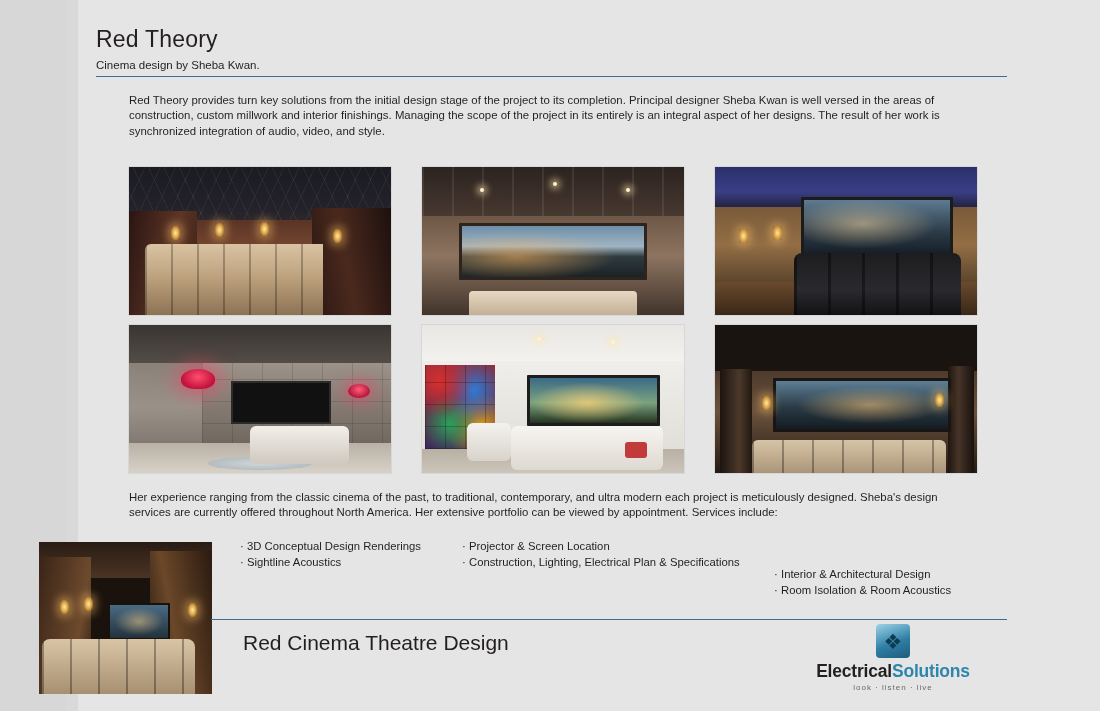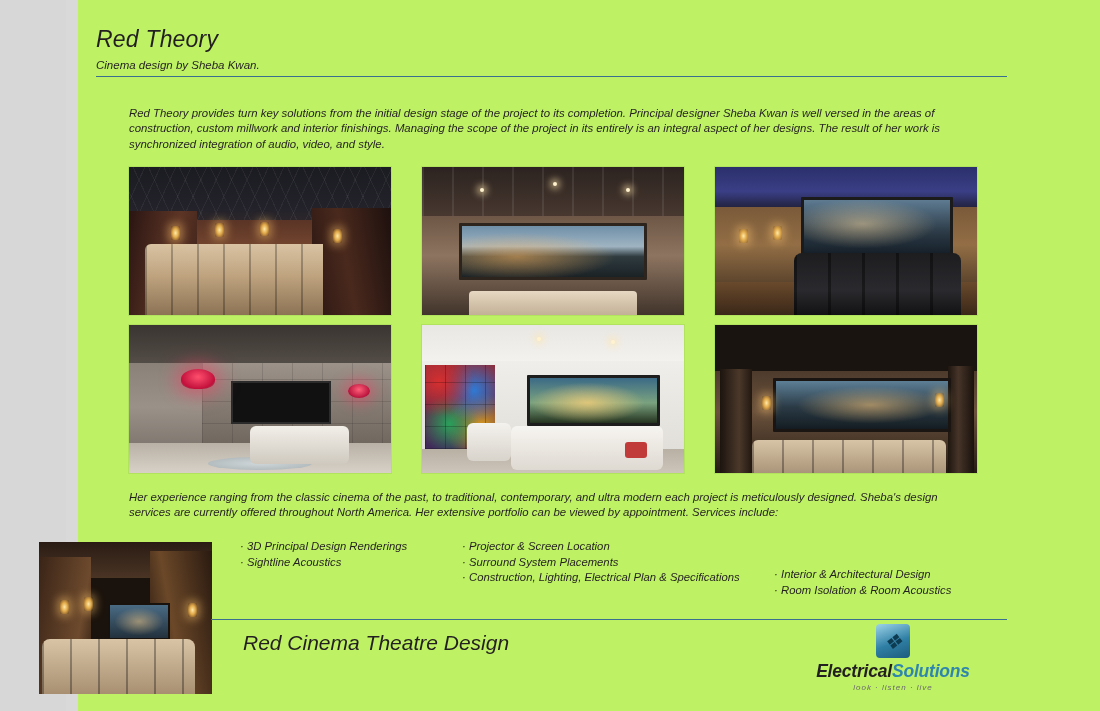--- a/index.html
+++ b/index.html
@@ -11,22 +11,21 @@
     width: 1100px;
     height: 711px;
     font-family: "Liberation Sans", sans-serif;
     color: #231f20;
     position: relative;
     overflow: hidden;
   }
   .page {
     position: absolute;
     inset: 0;
-    background: #bef264;
-    font-style: italic;
+    background: #e5e5e5;
   }
   
   .left-strip {
     position: absolute;
     left: 0; top: 0;
     width: 78px; height: 711px;
     background: #d9d9d9;
   }
   .left-strip-inner {
     position: absolute;
@@ -60,21 +59,21 @@
     top: 76px;
     width: 911px;
     height: 1px;
     background: #3b6f8f;
   }
 
   
   .intro {
     position: absolute;
     left: 129px;
-    top: 106px;
+    top: 93px;
     width: 848px;
     font-size: 11.4px;
     line-height: 15.4px;
     color: #231f20;
   }
 
   
   .grid {
     position: absolute;
     left: 129px;
@@ -602,26 +601,25 @@
         </div>
       </div>
 
     </div>
   </div>
 
   <div class="mid-para">Her experience ranging from the classic cinema of the past, to traditional, contemporary, and ultra modern each project is meticulously designed. Sheba's design services are currently offered throughout North America. Her extensive portfolio can be viewed by appointment. Services include:</div>
 
   <div class="services">
     <div class="svc-col c1">
-      <div class="svc-item"><span class="bullet">·</span><span>3D Principal Design Renderings</span></div>
+      <div class="svc-item"><span class="bullet">·</span><span>3D Conceptual Design Renderings</span></div>
       <div class="svc-item"><span class="bullet">·</span><span>Sightline Acoustics</span></div>
     </div>
     <div class="svc-col c2">
       <div class="svc-item"><span class="bullet">·</span><span>Projector &amp; Screen Location</span></div>
-      <div class="svc-item"><span class="bullet">·</span><span>Surround System Placements</span></div>
       <div class="svc-item"><span class="bullet">·</span><span>Construction, Lighting, Electrical Plan &amp; Specifications</span></div>
     </div>
     <div class="svc-col c3">
       <div class="svc-item"><span class="bullet">·</span><span>Interior &amp; Architectural Design</span></div>
       <div class="svc-item"><span class="bullet">·</span><span>Room Isolation &amp; Room Acoustics</span></div>
     </div>
   </div>
 
   <div class="bottom-photo">
     <div class="bp-ceiling"></div>

